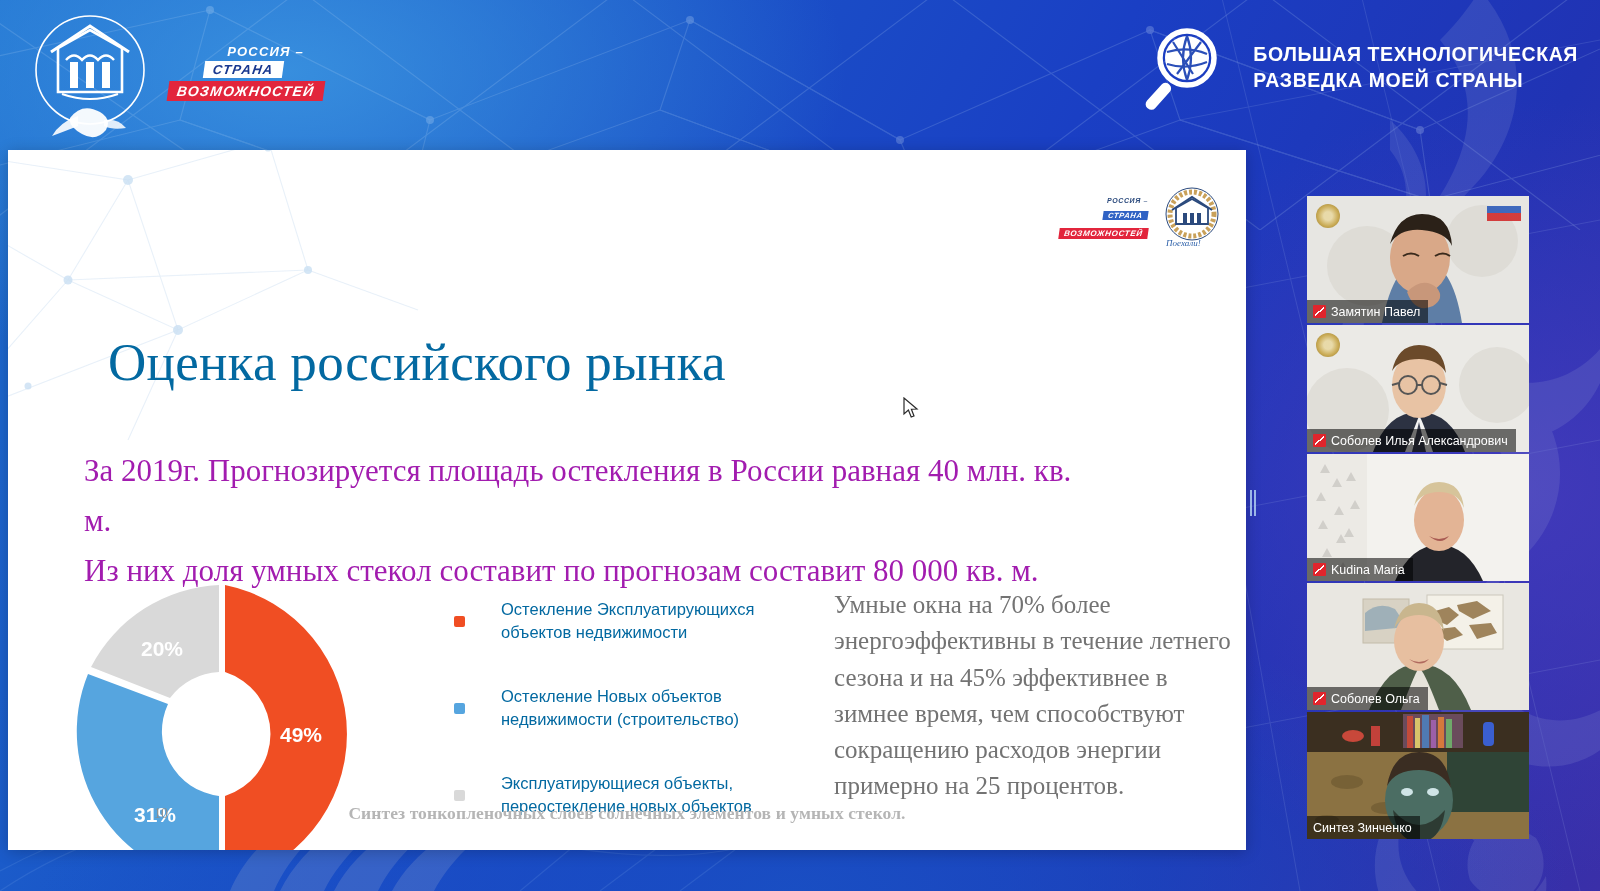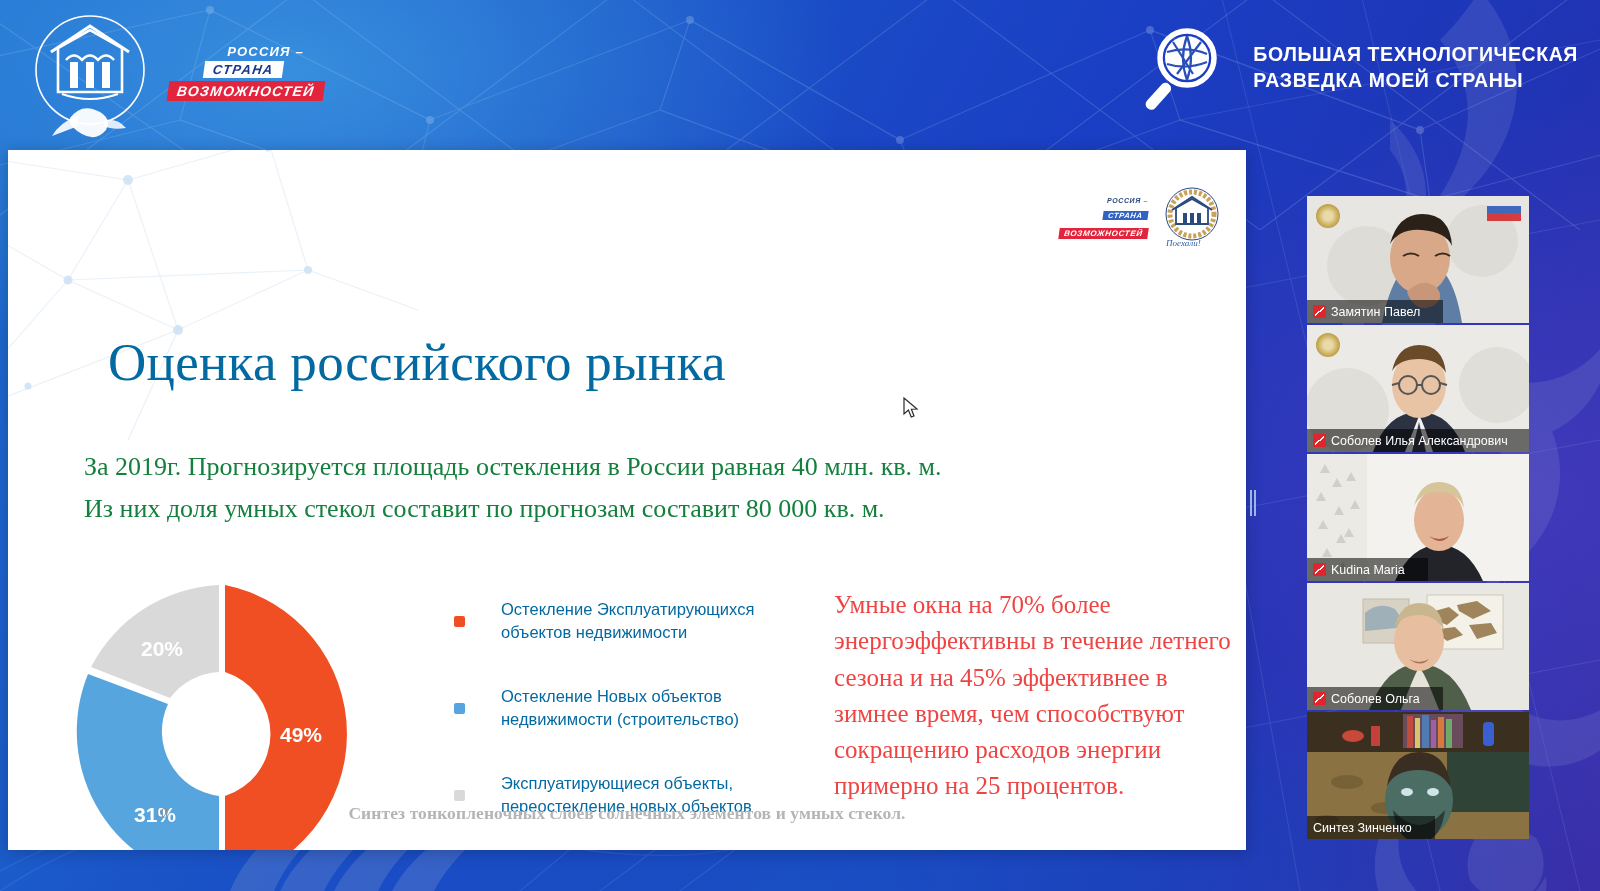--- a/index.html
+++ b/index.html
@@ -66,55 +66,55 @@
   .slide-logos { position:absolute; right:18px; top:36px; display:flex; align-items:center; gap:8px; }
   .mini-rsv { text-align:right; }
   .mini-rsv .m1 { font-size:7px; font-weight:bold; font-style:italic; color:#2b4a7d; letter-spacing:.6px; }
   .mini-rsv .m2 { display:inline-block; background:#2f62c4; color:#fff; font-size:7.5px; font-weight:bold;
                   font-style:italic; letter-spacing:.7px; padding:0 5px; margin-top:1px; transform:skewX(-8deg); }
   .mini-rsv .m3 { display:inline-block; background:#e2253c; color:#fff; font-size:8px; font-weight:bold;
                   font-style:italic; letter-spacing:.7px; padding:1px 5px; margin-top:1px; transform:skewX(-8deg); }
 
   .slide-body {
     position:absolute; left:76px; top:296px; width:1020px;
-    font-family:"Liberation Serif", serif; font-size:26px; color:#15803d; line-height:1.62;
+    font-family:"Liberation Serif", serif; font-size:31px; color:#a21caf; line-height:1.62;
   }
 
   
   #chart-wrap { position:absolute; left:50px; top:424px; width:400px; height:320px; }
   #donut { display:block; }
   .slice-label { font-family:"Liberation Sans", sans-serif; font-weight:bold; font-size:21px; fill:#ffffff; }
 
   
   #legend { position:absolute; left:446px; top:448px; width:360px; }
   .legend-item { display:flex; align-items:center; margin-bottom:40px; }
   .legend-swatch { width:11px; height:11px; border-radius:2px; flex:0 0 auto; margin-right:36px; }
   .legend-text { font-size:16.5px; color:#0369a1; line-height:1.42; }
 
   
   #right-para {
     position:absolute; left:826px; top:437px; width:400px;
-    font-family:"Liberation Serif", serif; font-size:25px; color:#ef4444; line-height:1.45;
+    font-family:"Liberation Serif", serif; font-size:25px; color:#737373; line-height:1.45;
   }
 
   
   #slide-page { position:absolute; left:98px; bottom:28px; font-size:14px; color:#8d8d8d;
                 font-family:"Liberation Serif", serif;margin-left:48px; }
   #slide-footnote { position:absolute; left:0; right:0; bottom:26px; text-align:center;
                 font-family:"Liberation Serif", serif; font-size:17.5px; font-weight:bold;
                 color:#b5b5b5; letter-spacing:.1px; }
 
   
   #tiles { position:absolute; left:1307px; top:196px; width:222px; }
   .tile { position:relative; width:222px; height:127px; margin-bottom:2px; overflow:hidden; background:#333; }
   .tile.active { outline:3px solid #e9ef6a; outline-offset:-3px; }
   .tile-bg { position:absolute; inset:0; }
   .tile-name {
     position:absolute; left:0; bottom:0; height:23px; display:flex; align-items:center;
-    padding:0 23px 0 6px; background:rgba(0,0,0,.55); color:#fff; font-size:12.5px; white-space:nowrap;
+    padding:0 8px 0 6px; background:rgba(0,0,0,.55); color:#fff; font-size:12.5px; white-space:nowrap;
   }
   .tile-name .zicon {
     display:inline-block; width:13px; height:13px; margin-right:5px; flex:0 0 auto;
     background:#e0252c; position:relative; border-radius:1px;
   }
   .tile-name .zicon::after {
     content:""; position:absolute; left:2px; top:2px; width:9px; height:9px;
     background:linear-gradient(140deg,transparent 44%,#fff 44%,#fff 56%,transparent 56%);
   }
   .tile-logo-a { position:absolute; left:9px; top:8px; width:24px; height:24px; border-radius:50%;

